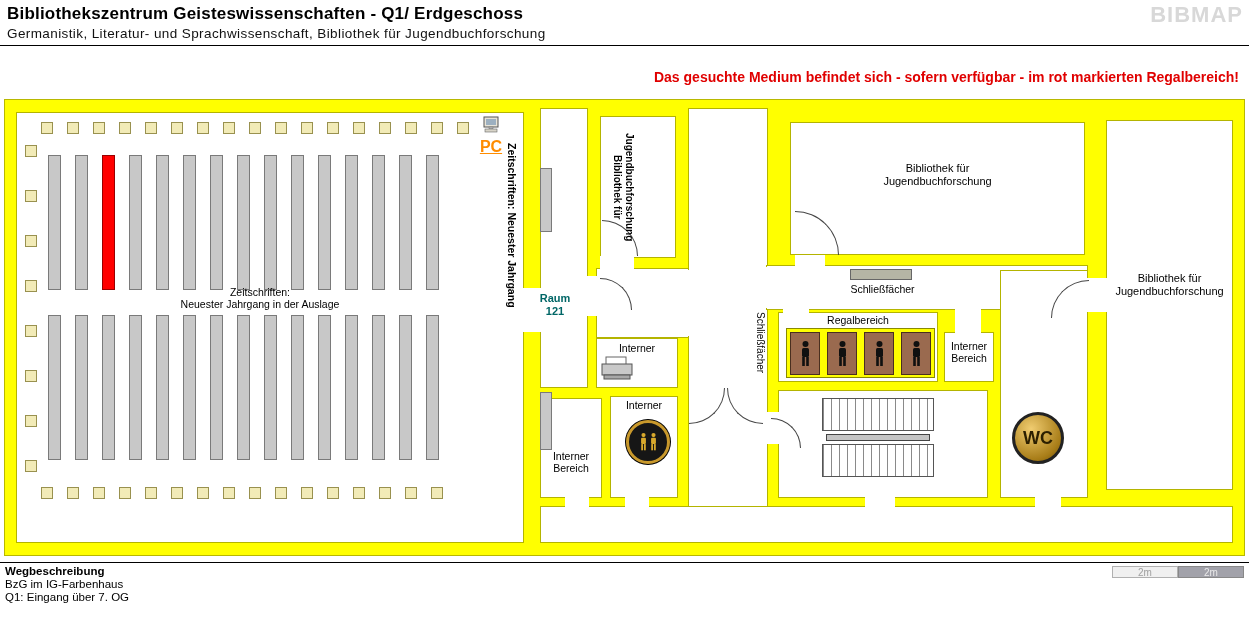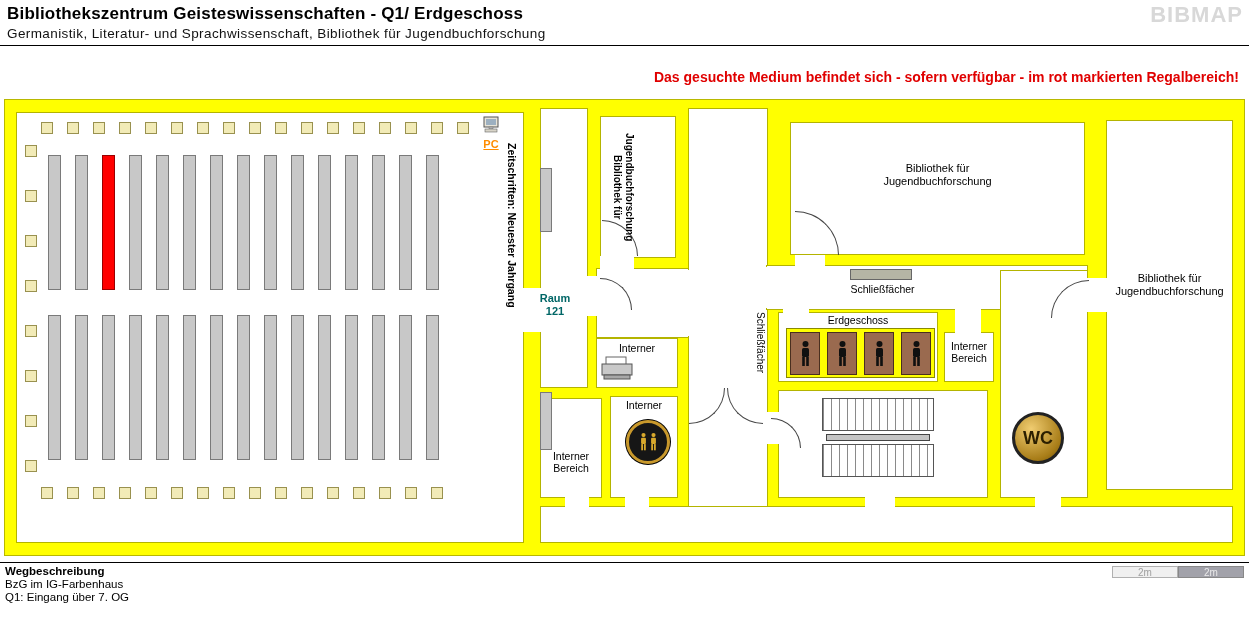--- a/index.html
+++ b/index.html
@@ -26,21 +26,21 @@
   .arc{box-sizing:border-box;border:0 solid #444;z-index:4;}
   .arc.tr{border-top-width:1px;border-right-width:1px;border-top-right-radius:100%;}
   .arc.tl{border-top-width:1px;border-left-width:1px;border-top-left-radius:100%;}
   .arc.br{border-bottom-width:1px;border-right-width:1px;border-bottom-right-radius:100%;}
   .arc.bl{border-bottom-width:1px;border-left-width:1px;border-bottom-left-radius:100%;}
   .lbl{font-size:10.5px;line-height:1.18;text-align:center;z-index:5;}
   .prel{white-space:pre-line;}
   .vert{writing-mode:vertical-rl;}
   .vlr{writing-mode:vertical-lr;}
   #raum-121{color:var(--teal,#006666);font-weight:bold;font-size:11px;}
-  #pc-label{color:var(--orange,#ff8c00);font-weight:bold;font-size:11px;text-decoration:underline;}
+  #pc-label{color:var(--orange,#ff8c00);font-weight:bold;font-size:16px;text-decoration:underline;}
   #zeit-vert{font-weight:bold;font-size:10.5px;}
   #bib-vert{font-weight:bold;font-size:10px;}
   
   #paternoster-frame{background:var(--wall,#ffff00);border:1px solid #8a8a00;box-sizing:border-box;z-index:4;}
   .pcell{position:absolute;top:3px;width:30px;height:43px;background:var(--brown,#9a6a4f);border:1px solid #4a2f1f;box-sizing:border-box;display:flex;align-items:center;justify-content:center;}
   
   #stairs{z-index:4;}
   .flight{position:absolute;left:0;width:112px;height:33px;background:#fff;border:1px solid #555;box-sizing:border-box;
     background-image:repeating-linear-gradient(90deg,#8a8a8a 0,#8a8a8a 1px,transparent 1px,transparent 8px);}
   .rail{position:absolute;left:4px;width:104px;height:7px;background:#c4c4c4;border:1px solid #444;box-sizing:border-box;}
@@ -189,32 +189,34 @@
   <div class="lbl" id="pc-label" style="left:469px;top:38px;width:34px">PC</div>
 
   <div style="left:595px;top:256px;width:38px;height:26px;z-index:5">
     <svg width="38" height="26" viewBox="0 0 38 26">
       <rect x="6" y="1" width="20" height="8" fill="#fff" stroke="#666"></rect>
       <rect x="2" y="8" width="30" height="11" fill="#c9c9c9" stroke="#555"></rect>
       <rect x="4" y="19" width="26" height="4" fill="#a8a8a8" stroke="#555"></rect>
     </svg>
   </div>
 
+  <div class="lbl prel" style="left:95px;top:186px;width:320px">Zeitschriften:
+Neuester Jahrgang in der Auslage</div>
   <div class="lbl vert" id="zeit-vert" style="left:501px;top:38px;height:175px">Zeitschriften: Neuester Jahrgang</div>
   <div class="lbl prel" id="raum-121" style="left:527px;top:192px;width:46px">Raum
 121</div>
   <div class="lbl prel vlr" id="bib-vert" style="left:606px;top:20px;width:58px;height:134px">Bibliothek für
 Jugendbuchforschung</div>
   <div class="lbl prel" style="left:785px;top:62px;width:295px;font-size:11px">Bibliothek für
 Jugendbuchforschung</div>
   <div class="lbl prel" style="left:1101px;top:172px;width:127px;font-size:11px">Bibliothek für
 Jugendbuchforschung</div>
   <div class="lbl" style="left:805px;top:183px;width:145px">Schließfächer</div>
   <div class="lbl vert" style="left:749px;top:198px;height:90px;font-size:10px">Schließfächer</div>
-  <div class="lbl" style="left:773px;top:214px;width:160px">Erdgeschoss</div>
+  <div class="lbl" style="left:773px;top:214px;width:160px">Regalbereich</div>
   <div class="lbl prel" style="left:939px;top:240px;width:50px">Interner
 Bereich</div>
   <div class="lbl prel" style="left:535px;top:350px;width:62px">Interner
 Bereich</div>
   <div class="lbl" style="left:591px;top:242px;width:82px">Interner</div>
   <div class="lbl" style="left:605px;top:299px;width:68px">Interner</div>
 <div class="desk" style="left: 36px; top: 22px; width: 12px; height: 12px;"></div>
     <div class="desk" style="left: 62px; top: 22px; width: 12px; height: 12px;"></div>
     <div class="desk" style="left: 88px; top: 22px; width: 12px; height: 12px;"></div>
     <div class="desk" style="left: 114px; top: 22px; width: 12px; height: 12px;"></div>

